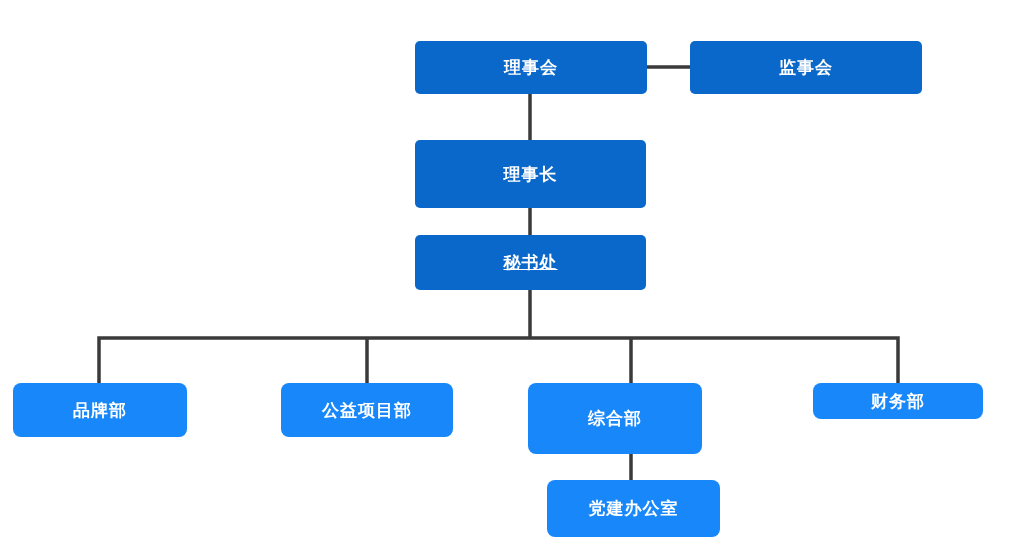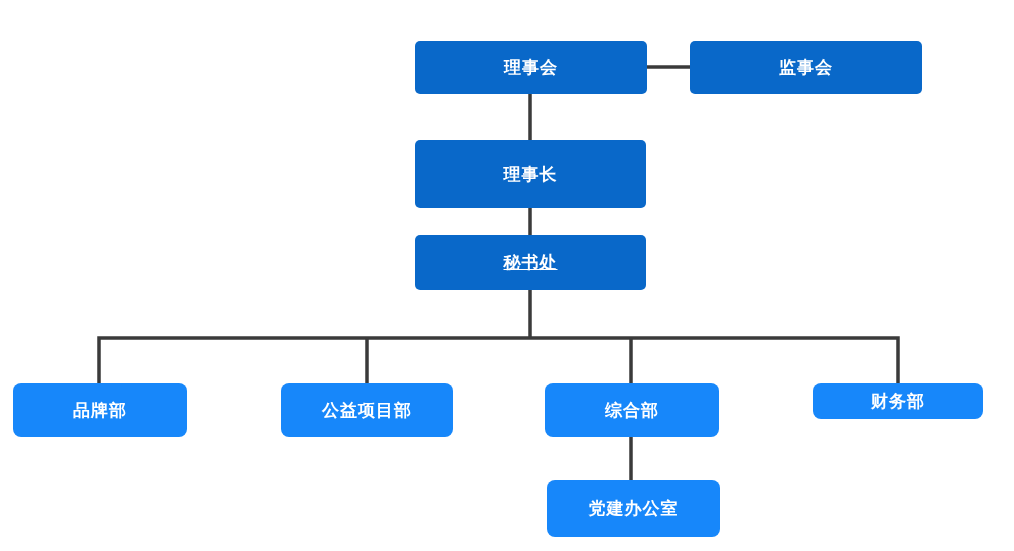--- a/index.html
+++ b/index.html
@@ -47,21 +47,21 @@
   }
   
   .n-board        { left: 415px; top: 41px;  width: 232px; height: 53px; }
   .n-supervisory  { left: 690px; top: 41px;  width: 232px; height: 53px; font-family: Liberation Mono, monospace; }
   
   .n-chairman     { left: 415px; top: 140px; width: 231px; height: 68px; }
   .n-secretariat  { left: 415px; top: 235px; width: 231px; height: 55px; text-decoration: underline; }
   
   .n-brand        { left: 13px;  top: 383px; width: 174px; height: 54px; }
   .n-charity      { left: 281px; top: 383px; width: 172px; height: 54px; font-family: Liberation Serif, serif; }
-  .n-general      { left: 545px; top: 383px; width: 174px; height: 54px; }
+  .n-general      { left: 528px; top: 383px; width: 174px; height: 71px; }
   .n-finance      { left: 813px; top: 383px; width: 170px; height: 36px; }
   
   .n-party        { left: 547px; top: 480px; width: 173px; height: 57px; }
 </style>
 </head>
 <body>
 
 <div class="canvas">
 
   <svg class="connectors" viewBox="0 0 1014 551" xmlns="http://www.w3.org/2000/svg">

